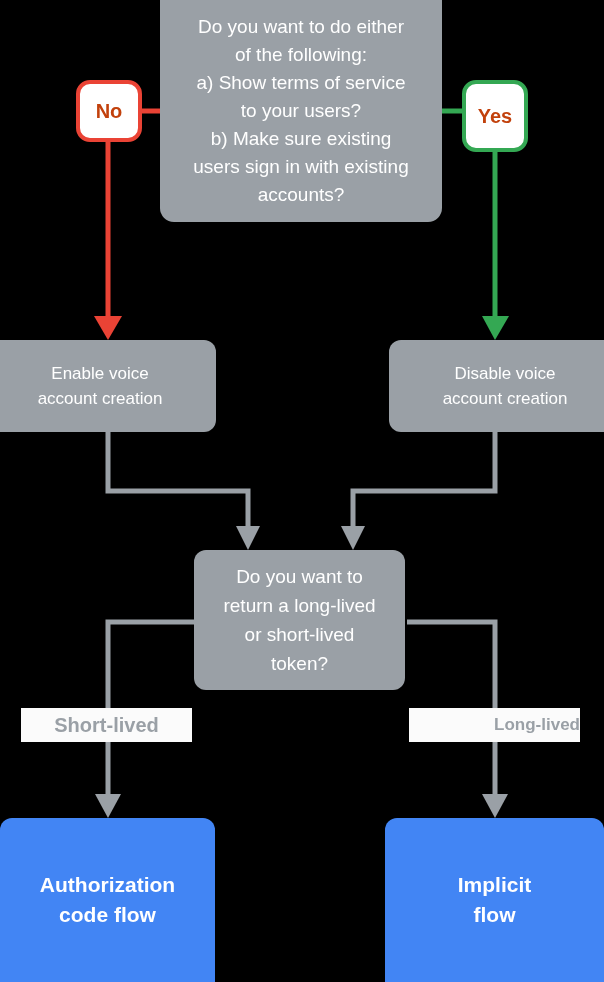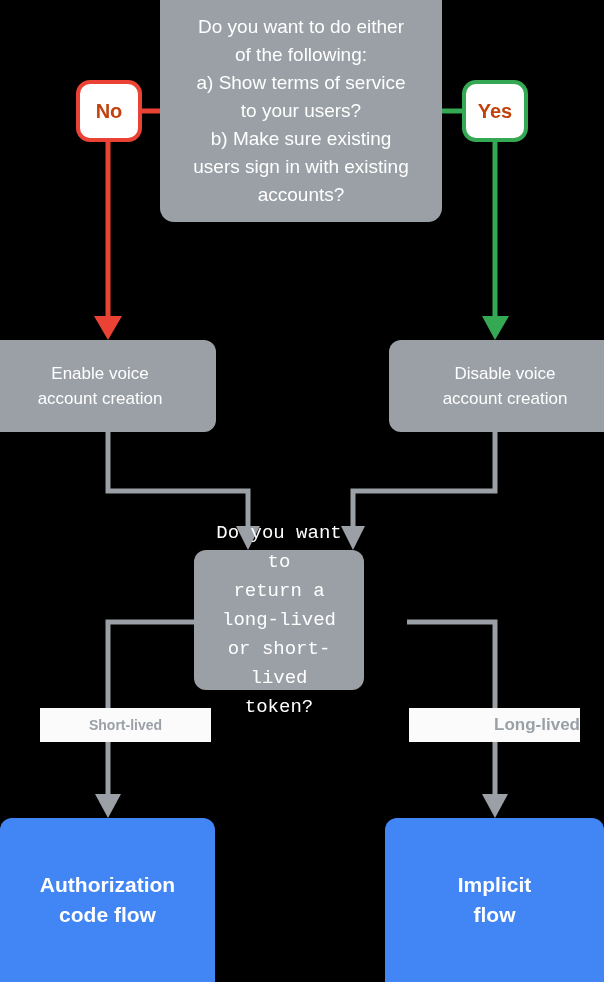--- a/index.html
+++ b/index.html
@@ -80,51 +80,49 @@
     padding: 0 14px;
   }
   #node-no {
     left: 76px; top: 80px;
     width: 66px; height: 62px;
     border-color: #ea4335;
     font-size: 20px;
   }
   #node-yes {
     left: 462px; top: 80px;
-    width: 66px; height: 62px;
+    width: 66px; height: 72px;
     border-color: #34a853;
     font-size: 20px;
   }
   #node-enable-voice {
     left: -16px; top: 340px;
     width: 232px; height: 92px;
     font-size: 17px;
     line-height: 25px;
     padding: 0 12px;
   }
   #node-disable-voice {
     left: 389px; top: 340px;
     width: 232px; height: 92px;
     font-size: 17px;
     line-height: 25px;
     padding: 0 12px;
   }
   #node-question-token {
     left: 194px; top: 550px;
-    width: 170px; height: 140px;
+    width: 211px; height: 140px;
     font-size: 19px;
     line-height: 29px;
     padding: 0 12px;
-    font-family: Liberation Mono, monospace;
   }
   #edge-label-short {
     left: 21px; top: 708px;
     width: 171px; height: 34px;
-    font-size: 14px;
-    margin-left: 19px;
+    font-size: 20px;
   }
   #edge-label-long {
     left: 409px; top: 708px;
     width: 171px; height: 34px;
     font-size: 17px;
     text-align: right;
   }
   #node-auth-code-flow {
     left: 0px; top: 818px;
     width: 215px; height: 164px;

